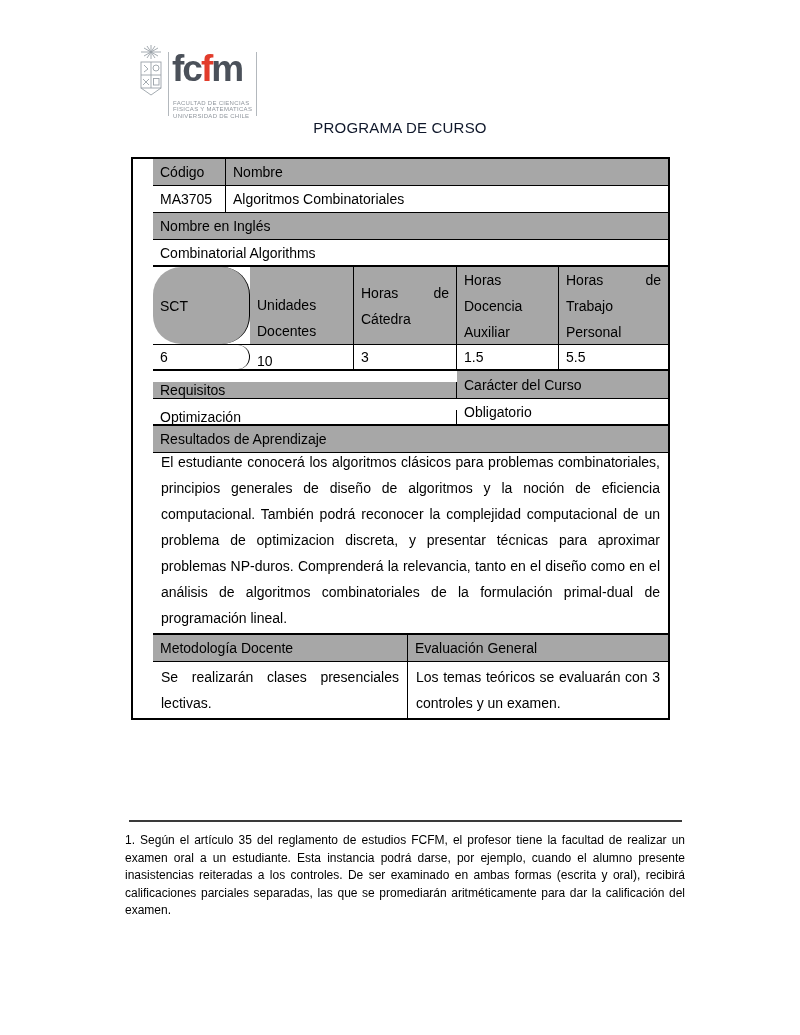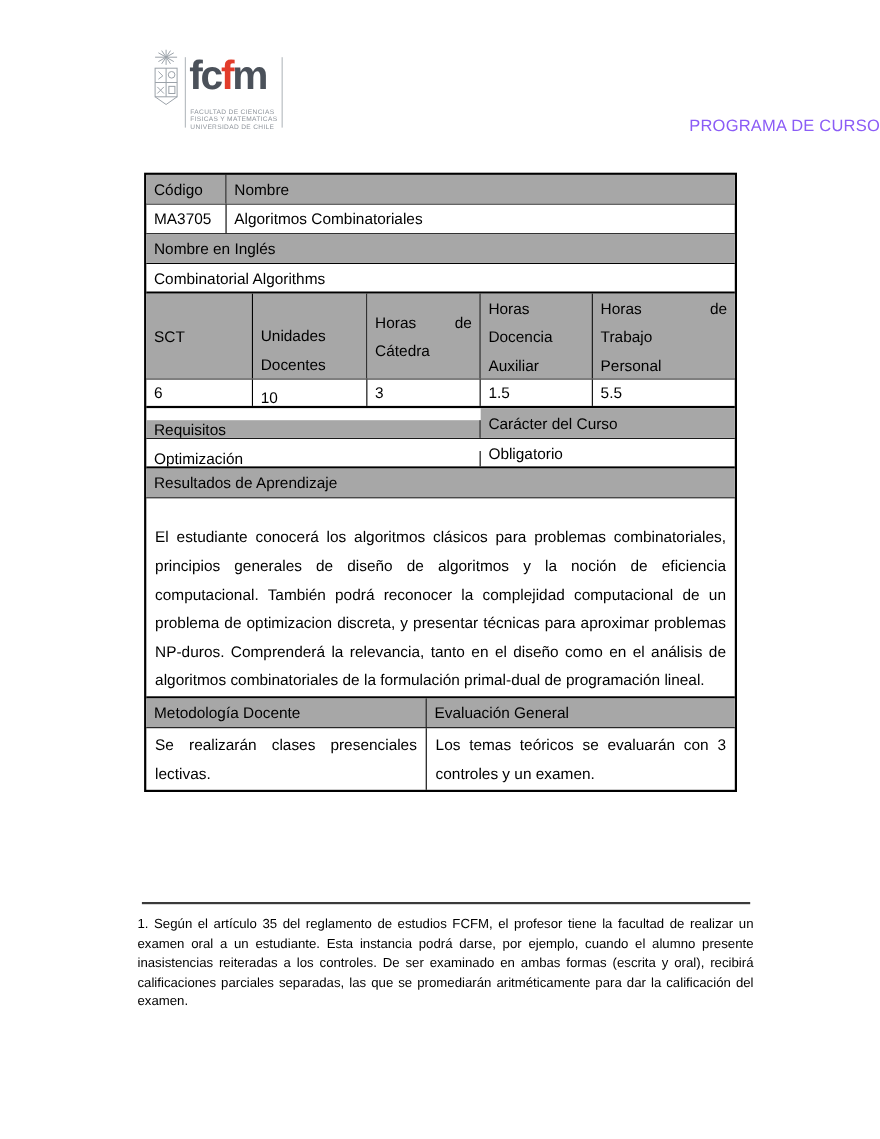--- a/index.html
+++ b/index.html
@@ -27,49 +27,50 @@
   }
   .wordmark .wm-red { color: #e23c2b; }
   .logo-caption {
     position: absolute; left: 36px; top: 58px;
     font-size: 6px; line-height: 6.4px; letter-spacing: 0.3px;
     color: #8f959c; white-space: nowrap;
   }
 
   
   .doc-title {
-    position: absolute; left: 0; top: 106px; width: 800px;
-    text-align: right; font-size: 15px; letter-spacing: 0.2px; color: #8b5cf6;
+    position: absolute; left: 0; top: 119px; width: 800px;
+    text-align: center; font-size: 15px; letter-spacing: 0.2px; color: #0f172a;
   }
 
   
   .course-table {
     position: absolute; left: 131px; top: 157px; width: 539px;
     border: 2px solid #000; background: #fff;
     font-size: 14px;
+    padding-left: 20px;
   }
   .row { display: flex; border-bottom: 1px solid #000; }
   .row.thick { border-bottom-width: 2px; }
   .row:last-child { border-bottom: none; }
   .cell {
     border-right: 1px solid #000; padding: 0 7px;
     display: flex; flex-direction: column; justify-content: center;
     overflow: hidden;
   }
   .cell.last { border-right: none; flex: 1; }
   .head { background: #a7a7a7; }
   .ln { line-height: 26px; }
   .jl { text-align: justify; text-align-last: justify; }
   .para {
     display: block; text-align: justify; line-height: 26px; padding: 2px 8px;
   }
   .h26 { height: 26px; } .h27 { height: 27px; } .h28 { height: 28px; }
   .h78 { height: 78px; } .h182 { height: 182px; align-items: flex-end; } .h56 { height: 56px; }
   .wA1 { width: 73px; }
-  .wS1 { width: 97px; } .wS2 { width: 104px; justify-content: flex-end; } .wS3 { width: 103px; } .wS4 { width: 102px; }
+  .wS1 { width: 97px; border-radius: 28px; } .wS2 { width: 104px; justify-content: flex-end; } .wS3 { width: 103px; } .wS4 { width: 102px; }
   .wR1 { width: 304px; margin-top: 11px; }
   .wM1 { width: 255px; }
 
   
   .footnote-rule {
     position: absolute; left: 129px; top: 820px; width: 553px; height: 2px;
     background: #3a3a3a;
   }
   .footnote {
     position: absolute; left: 125px; top: 832px; width: 560px;

